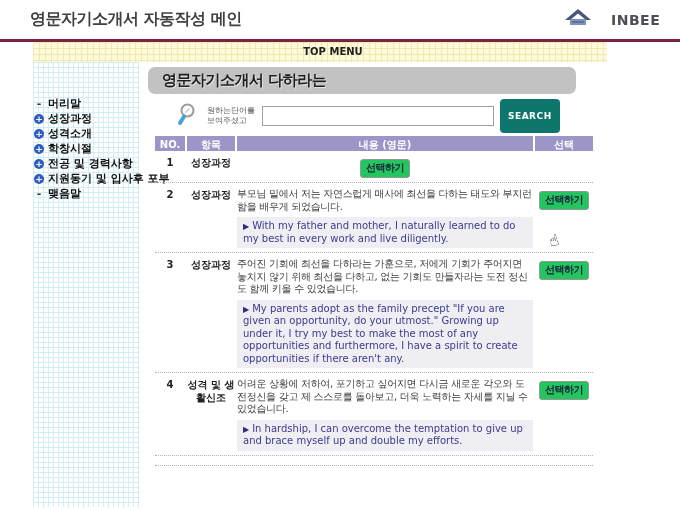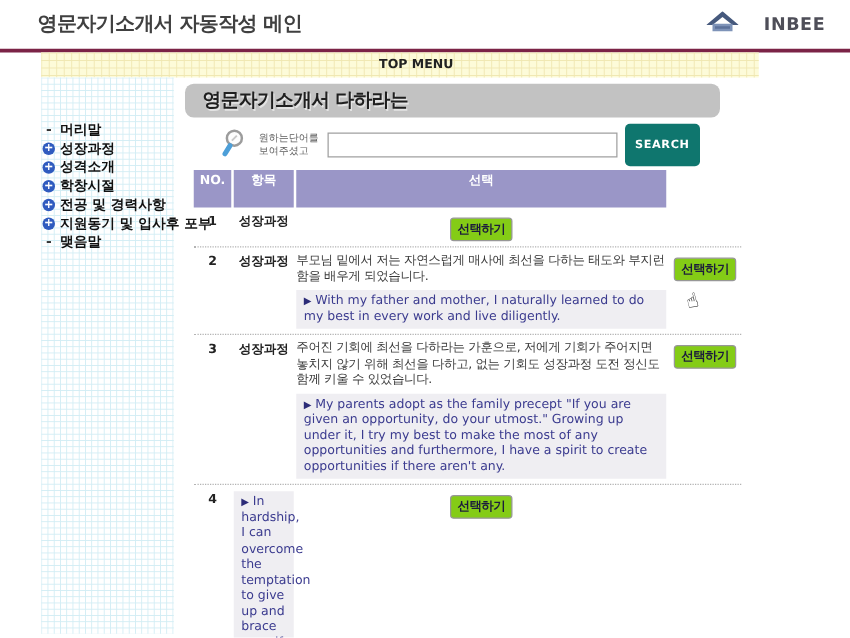--- a/index.html
+++ b/index.html
@@ -44,29 +44,29 @@
     letter-spacing:-0.5px;text-shadow:1px 1px 0 #e3e3e3;
   }
   .search-row{display:flex;align-items:center;margin:9px 0 7px 28px;height:26px;}
   .search-hint{font-size:8px;color:#606060;line-height:1.3;margin:0 7px 0 6px;}
   .search-input{width:224px;height:16px;border:1px solid #a0a0a0;font-size:10px;padding:1px 3px;}
   .search-btn{margin-left:6px;background:#0f766e;color:#fff;border:none;border-radius:4px;font-size:9px;font-weight:bold;padding:12px 8px;letter-spacing:0.5px;cursor:pointer;font-family:inherit;}
 
   
   .table{margin-left:7px;margin-top:4px;width:438px;}
   .thead,.row{display:grid;grid-template-columns:30px 48px 296px 58px;column-gap:2px;}
-  .thead .hcell{background:#9a96c7;color:#fff;font-size:10px;font-weight:bold;text-align:center;height:30px;line-height:18px;}
+  .thead .hcell{background:#9a96c7;color:#fff;font-size:10px;font-weight:bold;text-align:center;height:15px;line-height:18px;}
   .row{padding:5px 0 4px;border-bottom:1px dotted #b3b3b3;}
   .cell.no{text-align:center;font-weight:bold;font-size:10px;color:#222;padding-top:1px;}
   .cell.cat{text-align:center;font-weight:bold;font-size:10px;color:#222;line-height:1.25;padding-top:1px;}
   .kr{font-size:10px;color:#3a3a3a;line-height:1.25;margin-bottom:4px;letter-spacing:-0.3px;}
   .en{background:#efeef2;color:#3b3b8f;font-size:10px;line-height:1.25;padding:3px 6px;}
   .marker{color:#2c2c78;font-size:8px;margin-right:3px;}
   .cell.sel{text-align:center;}
-  .select-btn{background:#84cc16;border:1px solid #979797;border-radius:3px;font-size:10px;font-weight:bold;color:#1c1c3c;padding:1px 5px 2px;cursor:pointer;font-family:Liberation Serif, serif;letter-spacing:-0.5px;}
+  .select-btn{background:#22c55e;border:1px solid #979797;border-radius:3px;font-size:10px;font-weight:bold;color:#1c1c3c;padding:1px 5px 2px;cursor:pointer;font-family:Liberation Serif, serif;letter-spacing:-0.5px;}
   .hand-cursor{position:absolute;left:549px;top:231px;font-size:16px;color:#111;transform:rotate(-14deg);}
 </style>
 </head>
 <body>
 
 <div class="top-header">
   <div class="page-title">영문자기소개서 자동작성 메인</div>
   <div class="logo">
     <span>
       <svg width="26" height="17" viewBox="0 0 26 17">
@@ -137,20 +137,21 @@
       <div>보여주셨고</div>
     </div>
     <input class="search-input" type="text" value="" style="">
     <button class="search-btn">SEARCH</button>
   </div>
 
   <div class="table">
     <div class="thead">
       <div class="hcell">NO.</div>
       <div class="hcell">항목</div>
+      <div class="hcell">내용 (영문)</div>
       <div class="hcell">선택</div>
     </div>
 
     <div class="row">
       <div class="cell no">1</div>
       <div class="cell cat">성장과정</div>
       <div class="cell sel"><button class="select-btn">선택하기</button></div>
     </div>
 
     <div class="row">
@@ -160,29 +161,31 @@
         <div class="kr">부모님 밑에서 저는 자연스럽게 매사에 최선을 다하는 태도와 부지런함을 배우게 되었습니다.</div>
         <div class="en"><span class="marker">▶</span><span>With my father and mother, I naturally learned to do my best in every work and live diligently.</span></div>
       </div>
       <div class="cell sel"><button class="select-btn">선택하기</button></div>
     </div>
 
     <div class="row">
       <div class="cell no">3</div>
       <div class="cell cat">성장과정</div>
       <div class="cell content">
-        <div class="kr">주어진 기회에 최선을 다하라는 가훈으로, 저에게 기회가 주어지면 놓치지 않기 위해 최선을 다하고, 없는 기회도 성장과정 도전 정신도 함께 키울 수 있었습니다.</div>
+        <div class="kr">주어진 기회에 최선을 다하라는 가훈으로, 저에게 기회가 주어지면 놓치지 않기 위해 최선을 다하고, 없는 기회도 만들자라는 도전 정신도 함께 키울 수 있었습니다.</div>
         <div class="en"><span class="marker">▶</span><span>My parents adopt as the family precept "If you are given an opportunity, do your utmost." Growing up under it, I try my best to make the most of any opportunities and furthermore, I have a spirit to create opportunities if there aren't any.</span></div>
       </div>
       <div class="cell sel"><button class="select-btn">선택하기</button></div>
     </div>
 
     <div class="row">
       <div class="cell no">4</div>
+      <div class="cell cat">성격 및 생활신조</div>
       <div class="cell content">
+        <div class="kr">어려운 상황에 처하여, 포기하고 싶어지면 다시금 새로운 각오와 도전정신을 갖고 제 스스로를 돌아보고, 더욱 노력하는 자세를 지닐 수 있었습니다.</div>
         <div class="en"><span class="marker">▶</span><span>In hardship, I can overcome the temptation to give up and brace myself up and double my efforts.</span></div>
       </div>
       <div class="cell sel"><button class="select-btn">선택하기</button></div>
     </div>
 
     <div class="row">
       
       
       
       

